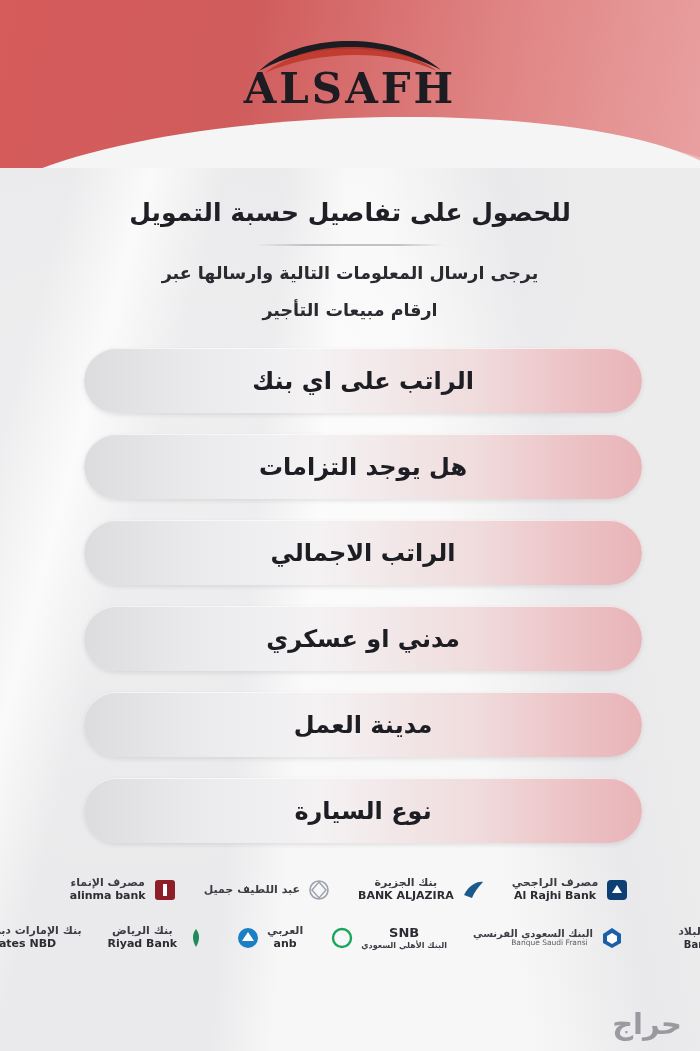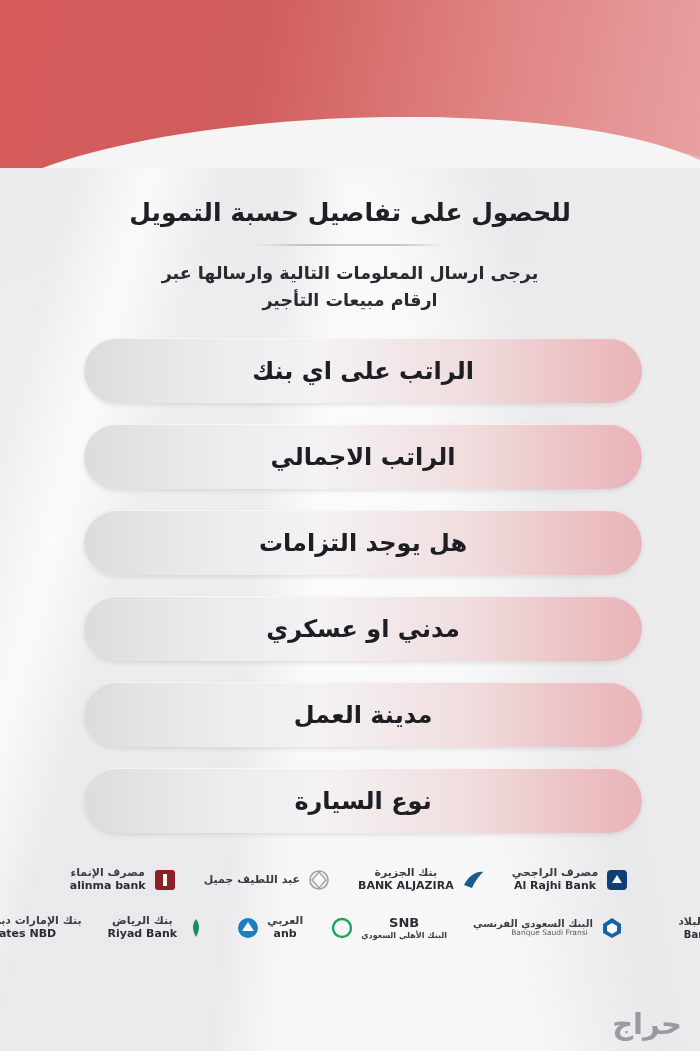--- a/index.html
+++ b/index.html
@@ -211,38 +211,45 @@
 </style>
 </head>
 <body>
 
 <div class="poster">
   <div class="sheen"></div>
 
   <div class="header">
     <div class="header-wave2"></div>
     <div class="header-wave"></div>
+    <div class="logo-wrap">
+      <svg class="logo-swoosh" viewBox="0 0 190 34">
+        <path d="M4 31 C30 6, 70 0, 100 1 C132 2, 166 12, 186 30 C164 18, 132 10, 100 9 C68 8, 32 15, 4 31 Z" fill="#1c1c22"></path>
+        <path d="M10 33 C36 12, 72 6, 102 7 C134 8, 164 17, 182 31 C160 21, 132 15, 101 15 C70 15, 36 21, 10 33 Z" fill="#c0392b" opacity="0.9"></path>
+      </svg>
+      <div class="logo-text">ALSAFH</div>
+    </div>
   </div>
 
   <div class="title-block">
     <div class="main-title">للحصول على تفاصيل حسبة التمويل</div>
     <div class="title-rule"></div>
     <div class="sub-title">يرجى ارسال المعلومات التالية وارسالها عبر</div>
-    <div class="sub-title" style="margin-top:0">ارقام مبيعات التأجير</div>
+    <div class="sub-title" style="margin-top:10px">ارقام مبيعات التأجير</div>
   </div>
 
   <div class="pills">
     <div class="pill">
       <span class="pill-label">الراتب على اي بنك</span>
     </div>
     <div class="pill">
+      <span class="pill-label">هل يوجد التزامات</span>
+    </div>
+    <div class="pill">
       <span class="pill-label">الراتب الاجمالي</span>
-    </div>
-    <div class="pill">
-      <span class="pill-label">هل يوجد التزامات</span>
     </div>
     <div class="pill">
       <span class="pill-label">مدني او عسكري</span>
     </div>
     <div class="pill">
       <span class="pill-label">مدينة العمل</span>
     </div>
     <div class="pill">
       <span class="pill-label">نوع السيارة</span>
     </div>

